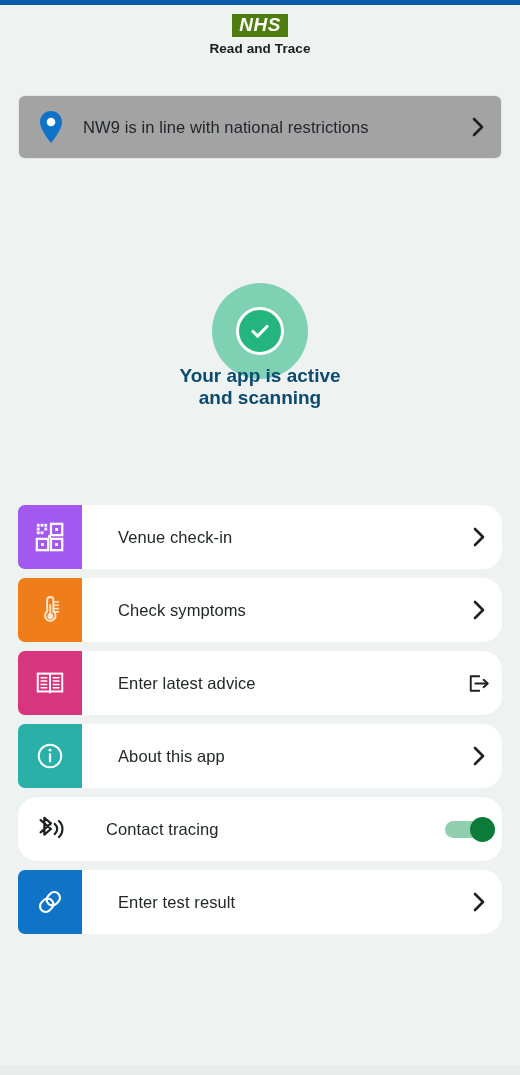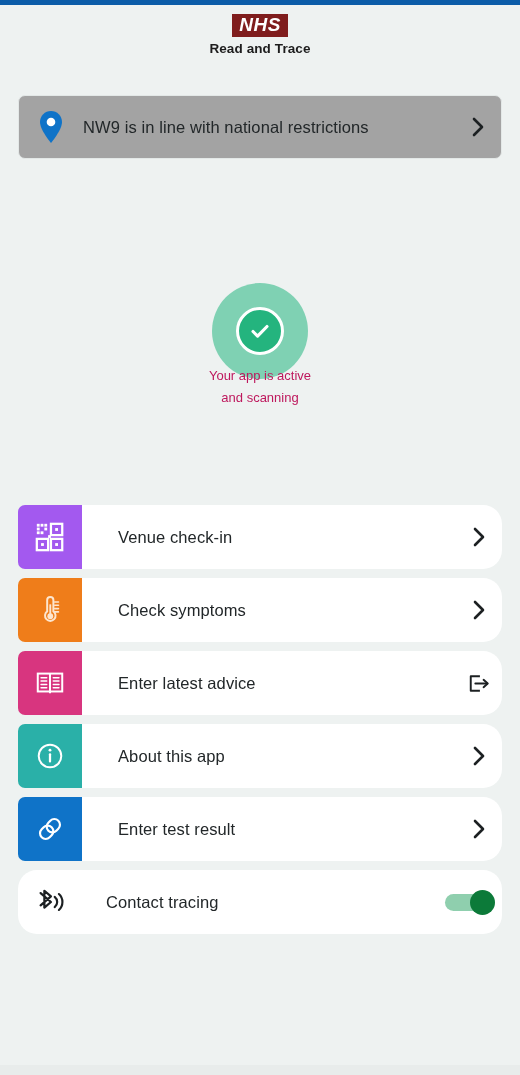--- a/index.html
+++ b/index.html
@@ -10,21 +10,21 @@
     overflow:hidden;
   }
   .screen { position:relative; width:520px; height:1075px; background:#eef2f1; }
 
   
   .top-bar { position:absolute; top:0; left:0; width:520px; height:5px; background:#0b5ca8; }
 
   
   .header { position:absolute; top:14px; left:0; width:520px; text-align:center; }
   .nhs-logo {
-    display:inline-block; background:#7f1d1d; color:#ffffff;
+    display:inline-block; background:#4d7c0f; color:#ffffff;
     font-weight:bold; font-style:italic; font-size:19px;
     letter-spacing:0.5px; padding:1px 7px 2px 7px; line-height:20px;
   }
   .header-sub {
     margin-top:4px; font-size:13.5px; font-weight:bold; color:#1d1d1d;
     letter-spacing:0.1px;
   }
 
   
   .location-card {
@@ -45,21 +45,21 @@
     background:#7fd1b3; margin:0 auto;
     display:flex; align-items:center; justify-content:center;
   }
   .status-inner {
     width:48px; height:48px; border-radius:50%;
     background:#24b47e; border:3px solid #ffffff;
     display:flex; align-items:center; justify-content:center;
   }
   .status-text {
     margin-top:-14px; position:relative;
-    font-size:13px; font-weight:normal; color:#be185d; line-height:22px;
+    font-size:19px; font-weight:bold; color:#0c4a6e; line-height:22px;
   }
 
   
   .menu { position:absolute; top:505px; left:18px; width:484px; }
   .menu-row {
     position:relative; display:flex; align-items:center;
     height:64px; margin-bottom:9px;
     background:#ffffff; border-radius:19px;
   }
   .tile {
@@ -225,49 +225,49 @@
       </span>
       <span class="row-label">About this app</span>
       <span class="row-end">
         <svg viewBox="0 0 14 22" width="14" height="22">
           <path d="M3 3l8 8-8 8" fill="none" stroke="#1c2022" stroke-width="2.6" stroke-linecap="round" stroke-linejoin="round"></path>
         </svg>
       </span>
     </div>
 
     <div class="menu-row">
-      <span class="tile" style="background:#0f73c8">
-        <svg viewBox="0 0 34 34" width="32" height="32">
-          <g transform="rotate(-45 17 17)">
-            <rect x="4.5" y="11" width="15" height="12" rx="6" fill="none" stroke="#ffffff" stroke-width="2.3"></rect>
-            <rect x="14.5" y="11" width="15" height="12" rx="6" fill="none" stroke="#ffffff" stroke-width="2.3"></rect>
-          </g>
-        </svg>
-      </span>
-      <span class="row-label">Enter test result</span>
-      <span class="row-end">
-        <svg viewBox="0 0 14 22" width="14" height="22">
-          <path d="M3 3l8 8-8 8" fill="none" stroke="#1c2022" stroke-width="2.6" stroke-linecap="round" stroke-linejoin="round"></path>
-        </svg>
-      </span>
-    </div>
-
-    <div class="menu-row">
       <span class="tile-plain">
         <svg viewBox="0 0 38 32" width="36" height="30">
           <path d="M9 6.5l11 9.5L13 22V4l7 6-11 9.5" fill="none" stroke="#1c2022" stroke-width="2.4" stroke-linecap="round" stroke-linejoin="round"></path>
           <path d="M24 10.5a7 7 0 010 11" fill="none" stroke="#1c2022" stroke-width="2.3" stroke-linecap="round"></path>
           <path d="M28.5 7.5a11.5 11.5 0 010 17" fill="none" stroke="#1c2022" stroke-width="2.3" stroke-linecap="round"></path>
         </svg>
       </span>
       <span class="row-label tight">Contact tracing</span>
       <span class="row-end" style="width:64px;flex:0 0 64px;">
         <span class="toggle">
           <span class="toggle-track"></span>
           <span class="toggle-thumb"></span>
         </span>
       </span>
     </div>
 
+    <div class="menu-row">
+      <span class="tile" style="background:#0f73c8">
+        <svg viewBox="0 0 34 34" width="32" height="32">
+          <g transform="rotate(-45 17 17)">
+            <rect x="4.5" y="11" width="15" height="12" rx="6" fill="none" stroke="#ffffff" stroke-width="2.3"></rect>
+            <rect x="14.5" y="11" width="15" height="12" rx="6" fill="none" stroke="#ffffff" stroke-width="2.3"></rect>
+          </g>
+        </svg>
+      </span>
+      <span class="row-label">Enter test result</span>
+      <span class="row-end">
+        <svg viewBox="0 0 14 22" width="14" height="22">
+          <path d="M3 3l8 8-8 8" fill="none" stroke="#1c2022" stroke-width="2.6" stroke-linecap="round" stroke-linejoin="round"></path>
+        </svg>
+      </span>
+    </div>
+
   </div>
 
   <div class="bottom-edge"></div>
 </div>
 
 </body></html>

